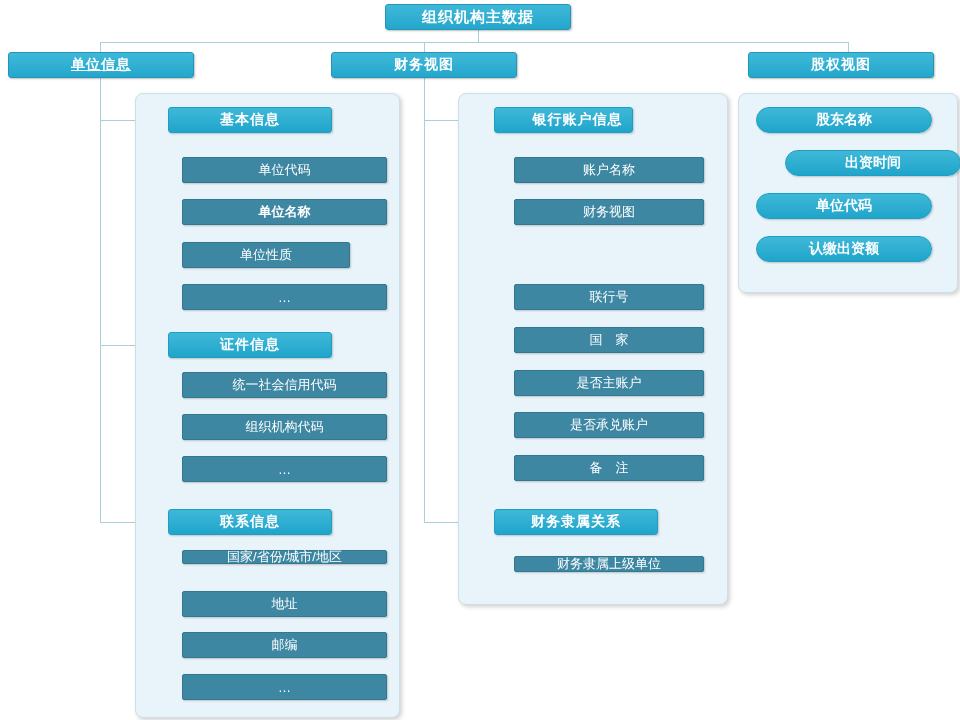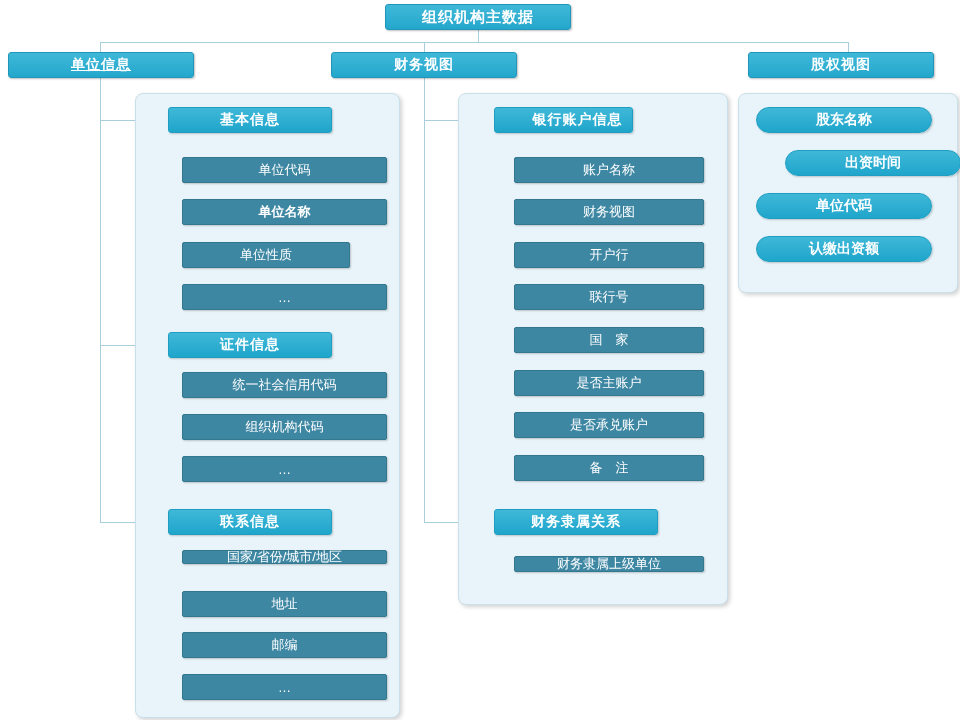--- a/index.html
+++ b/index.html
@@ -212,23 +212,20 @@
 
   <div class="node section-node" style="left:494px; top:107px; width:139px; height:26px;padding-left:28px;">
     <span>银行账户信息</span>
   </div>
   <div class="node field-node" style="left:514px; top:157px; width:190px; height:26px;">
     <span>账户名称</span>
   </div>
   <div class="node field-node" style="left:514px; top:199px; width:190px; height:26px;">
     <span>财务视图</span>
   </div>
-  <div class="node field-node" style="left:514px; top:242px; width:190px; height:26px;">
-    <span>开户行</span>
-  </div>
   <div class="node field-node" style="left:514px; top:284px; width:190px; height:26px;">
     <span>联行号</span>
   </div>
   <div class="node field-node" style="left:514px; top:327px; width:190px; height:26px;">
     <span>国　家</span>
   </div>
   <div class="node field-node" style="left:514px; top:370px; width:190px; height:26px;">
     <span>是否主账户</span>
   </div>
   <div class="node field-node" style="left:514px; top:412px; width:190px; height:26px;">

